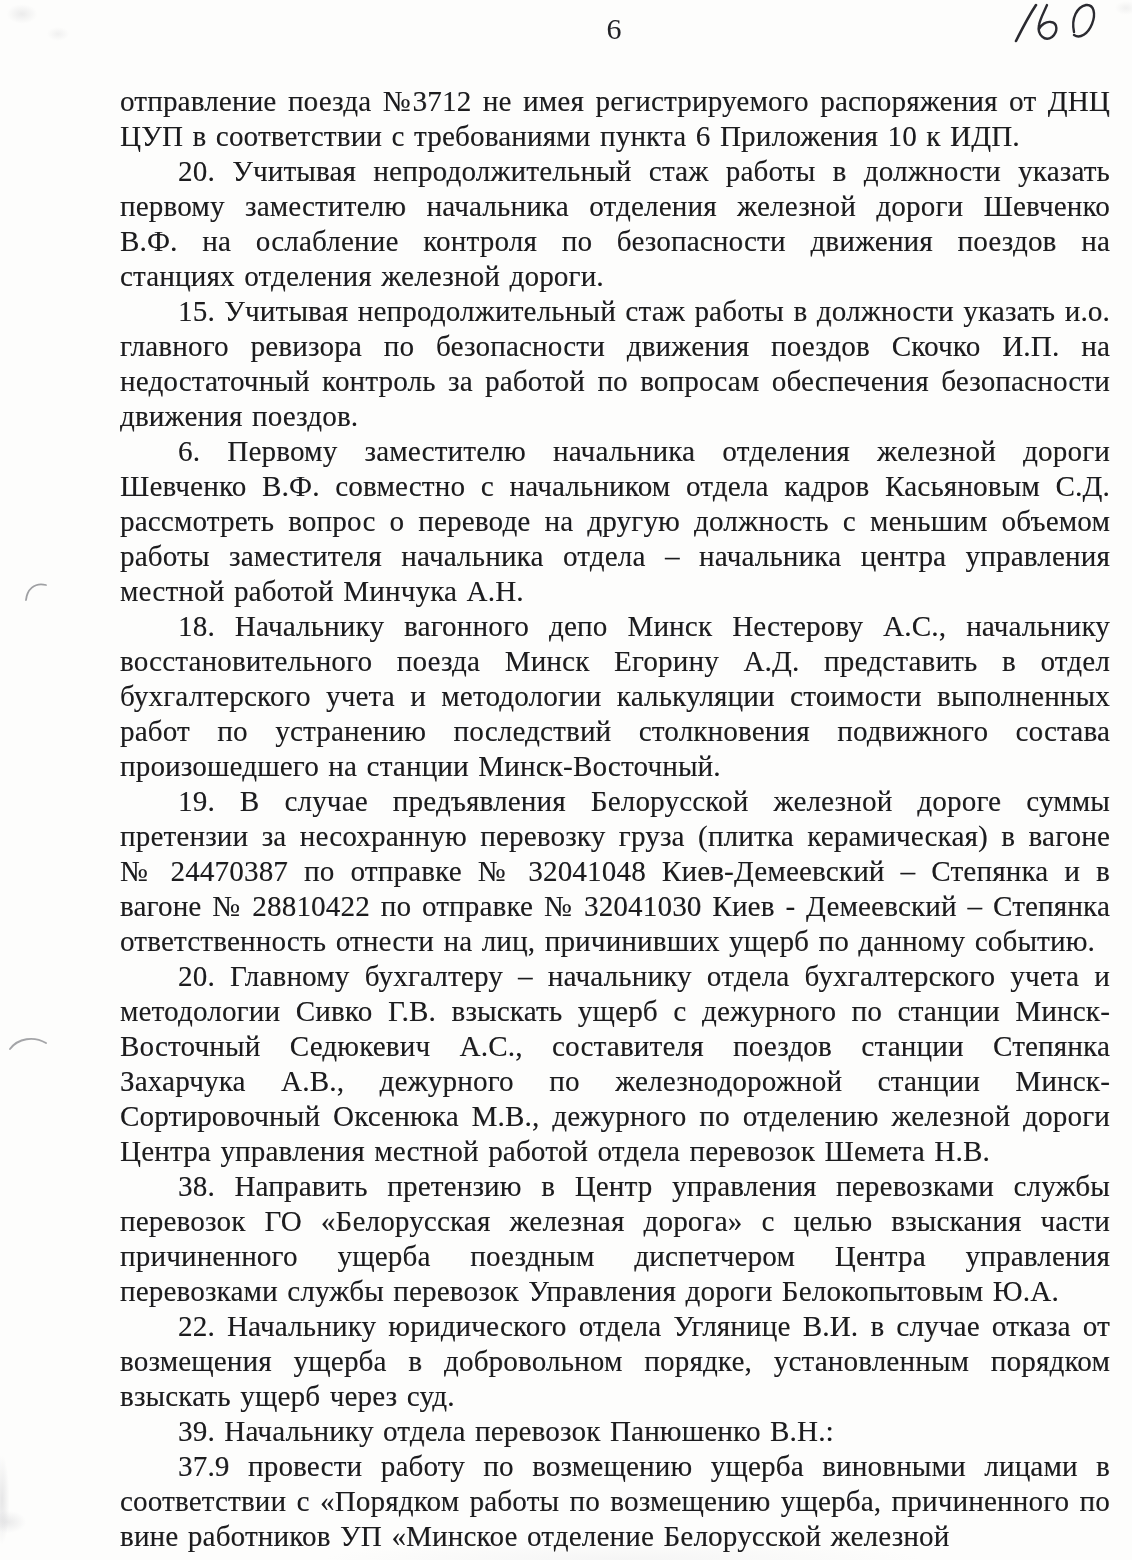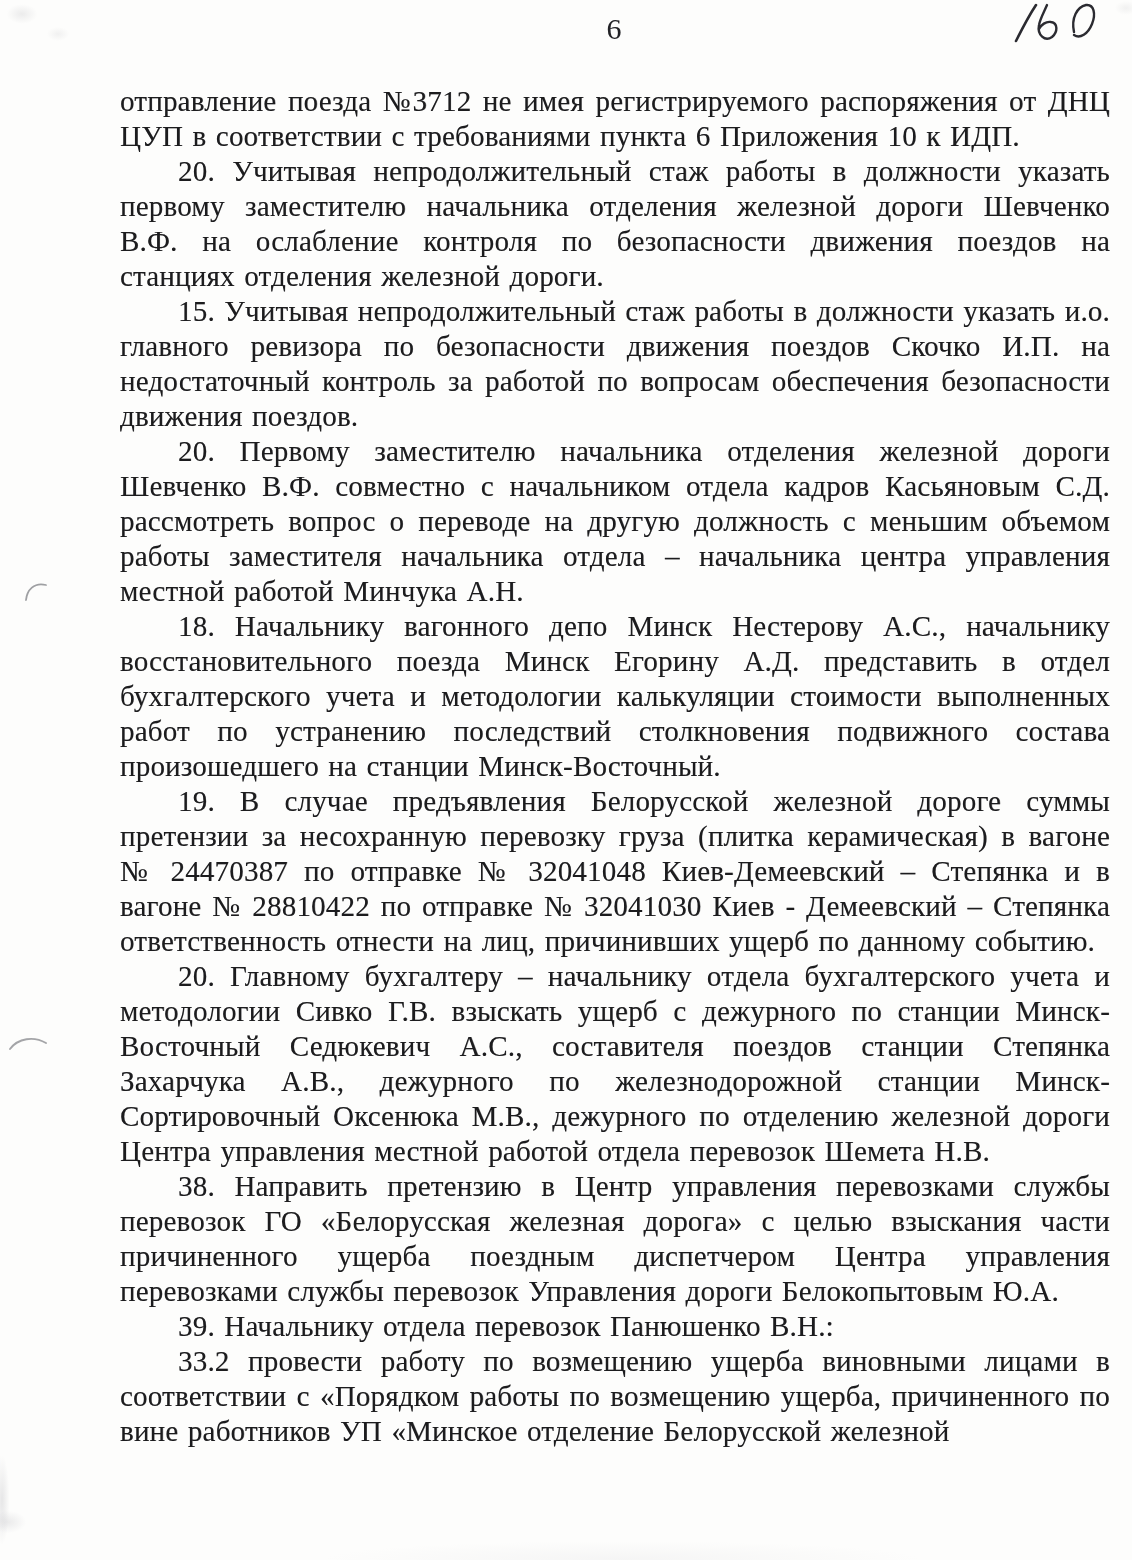--- a/index.html
+++ b/index.html
@@ -96,22 +96,23 @@
   </svg>
 
   <svg class="pen-arc-2" viewBox="0 0 40 20" role="img">
     <path d="M2,15 C10,4 26,2 38,9" fill="none" stroke-width="1.9" stroke-linecap="round" stroke="#8f9094"></path>
   </svg>
 
   <div class="body-text">
     <p class="para">отправление поезда №3712 не имея регистрируемого распоряжения от ДНЦ ЦУП в соответствии с требованиями пункта 6 Приложения 10 к ИДП.</p>
     <p class="para ind">20. Учитывая непродолжительный стаж работы в должности указать первому заместителю начальника отделения железной дороги Шевченко В.Ф. на ослабление контроля по безопасности движения поездов на станциях отделения железной дороги.</p>
     <p class="para ind">15. Учитывая непродолжительный стаж работы в должности указать и.о. главного ревизора по безопасности движения поездов Скочко И.П. на недостаточный контроль за работой по вопросам обеспечения безопасности движения поездов.</p>
-    <p class="para ind">20. Первому заместителю начальника отделения железной дороги Шевченко В.Ф. совместно с начальником отдела кадров Касьяновым С.Д. рассмотреть вопрос о переводе на другую должность с меньшим объемом работы заместителя начальника отдела – начальника центра управления местной работой Минчука А.Н.</p>
+    <p class="para ind">6. Первому заместителю начальника отделения железной дороги Шевченко В.Ф. совместно с начальником отдела кадров Касьяновым С.Д. рассмотреть вопрос о переводе на другую должность с меньшим объемом работы заместителя начальника отдела – начальника центра управления местной работой Минчука А.Н.</p>
     <p class="para ind">18. Начальнику вагонного депо Минск Нестерову А.С., начальнику восстановительного поезда Минск Егорину А.Д. представить в отдел бухгалтерского учета и методологии калькуляции стоимости выполненных работ по устранению последствий столкновения подвижного состава произошедшего на станции Минск-Восточный.</p>
     <p class="para ind">19. В случае предъявления Белорусской железной дороге суммы претензии за несохранную перевозку груза (плитка керамическая) в вагоне № 24470387 по отправке № 32041048 Киев-Демеевский – Степянка и в вагоне № 28810422 по отправке № 32041030 Киев - Демеевский – Степянка ответственность отнести на лиц, причинивших ущерб по данному событию.</p>
     <p class="para ind">20. Главному бухгалтеру – начальнику отдела бухгалтерского учета и методологии Сивко Г.В. взыскать ущерб с дежурного по станции Минск-Восточный Седюкевич А.С., составителя поездов станции Степянка Захарчука А.В., дежурного по железнодорожной станции Минск-Сортировочный Оксенюка М.В., дежурного по отделению железной дороги Центра управления местной работой отдела перевозок Шемета Н.В.</p>
     <p class="para ind">38. Направить претензию в Центр управления перевозками службы перевозок ГО «Белорусская железная дорога» с целью взыскания части причиненного ущерба поездным диспетчером Центра управления перевозками службы перевозок Управления дороги Белокопытовым Ю.А.</p>
+    <p class="para ind">22. Начальнику юридического отдела Углянице В.И. в случае отказа от возмещения ущерба в добровольном порядке, установленным порядком взыскать ущерб через суд.</p>
     <p class="para ind">39. Начальнику отдела перевозок Панюшенко В.Н.:</p>
-    <p class="para ind">33.2 провести работу по возмещению ущерба виновными лицами в соответствии с «Порядком работы по возмещению ущерба, причиненного по вине работников УП «Минское отделение Белорусской железной</p>
+    <p class="para ind">37.9 провести работу по возмещению ущерба виновными лицами в соответствии с «Порядком работы по возмещению ущерба, причиненного по вине работников УП «Минское отделение Белорусской железной</p>
   </div>
 
 </div>
 
 </body></html>

